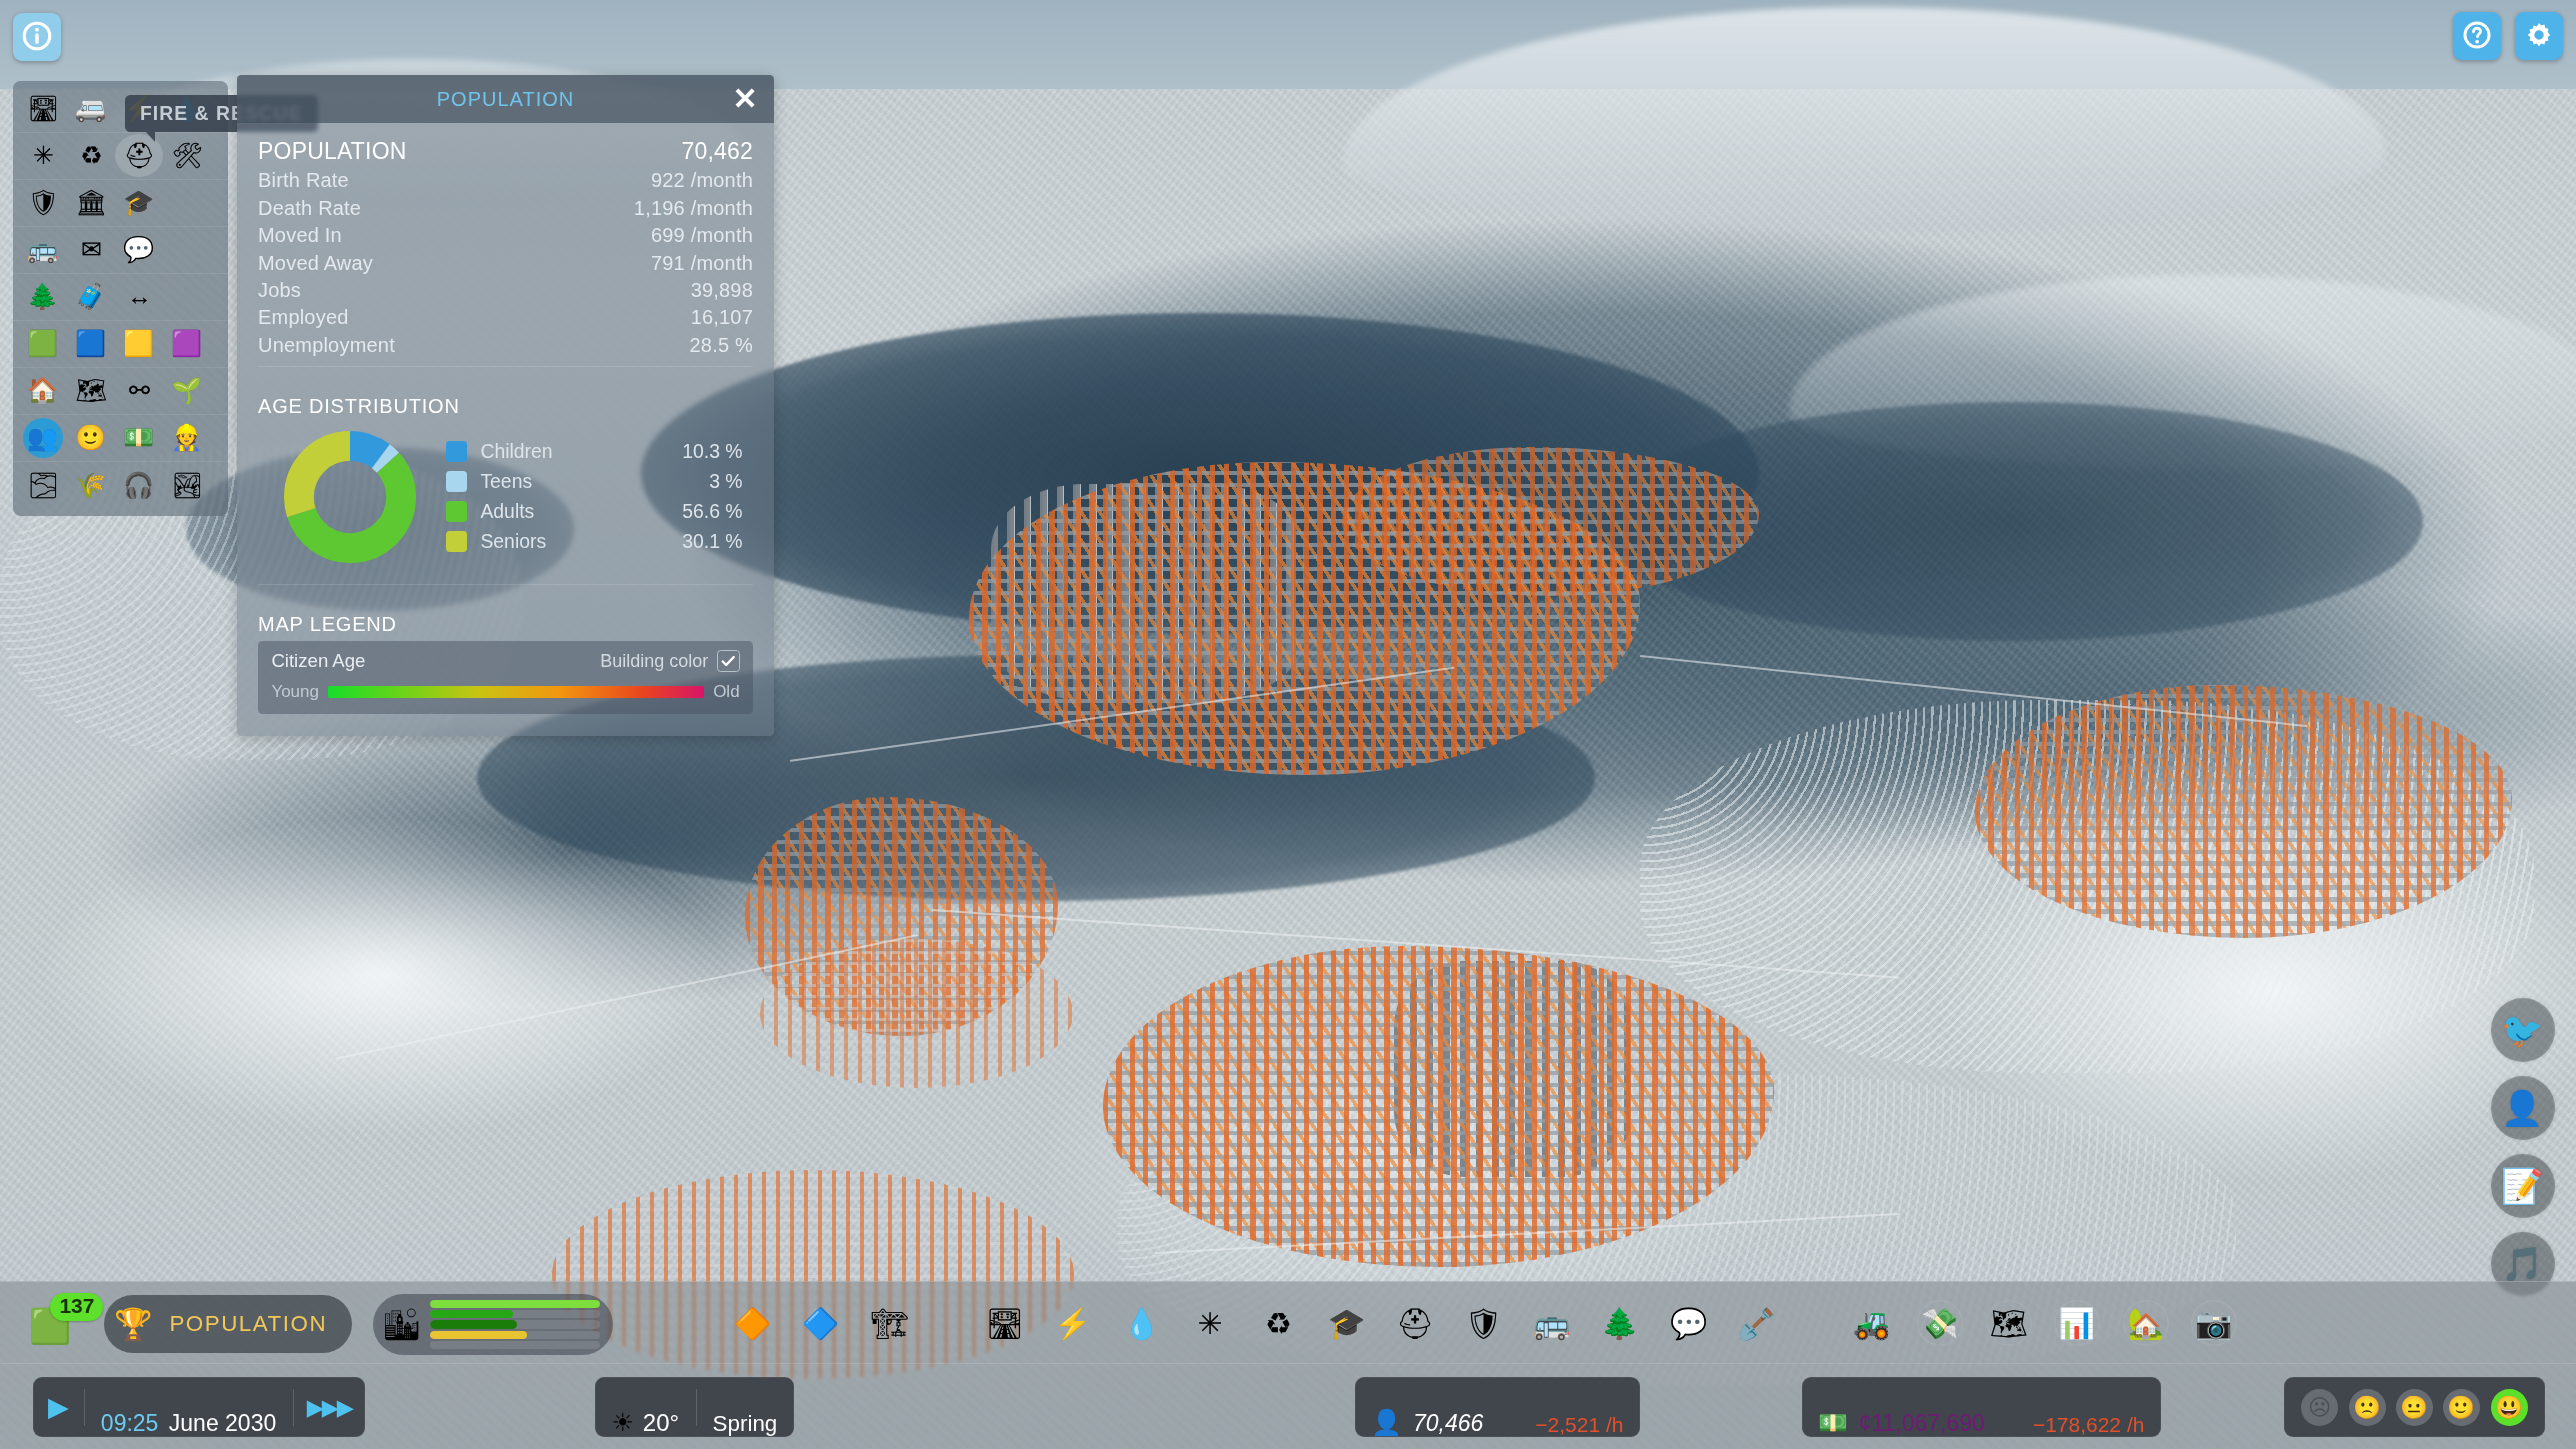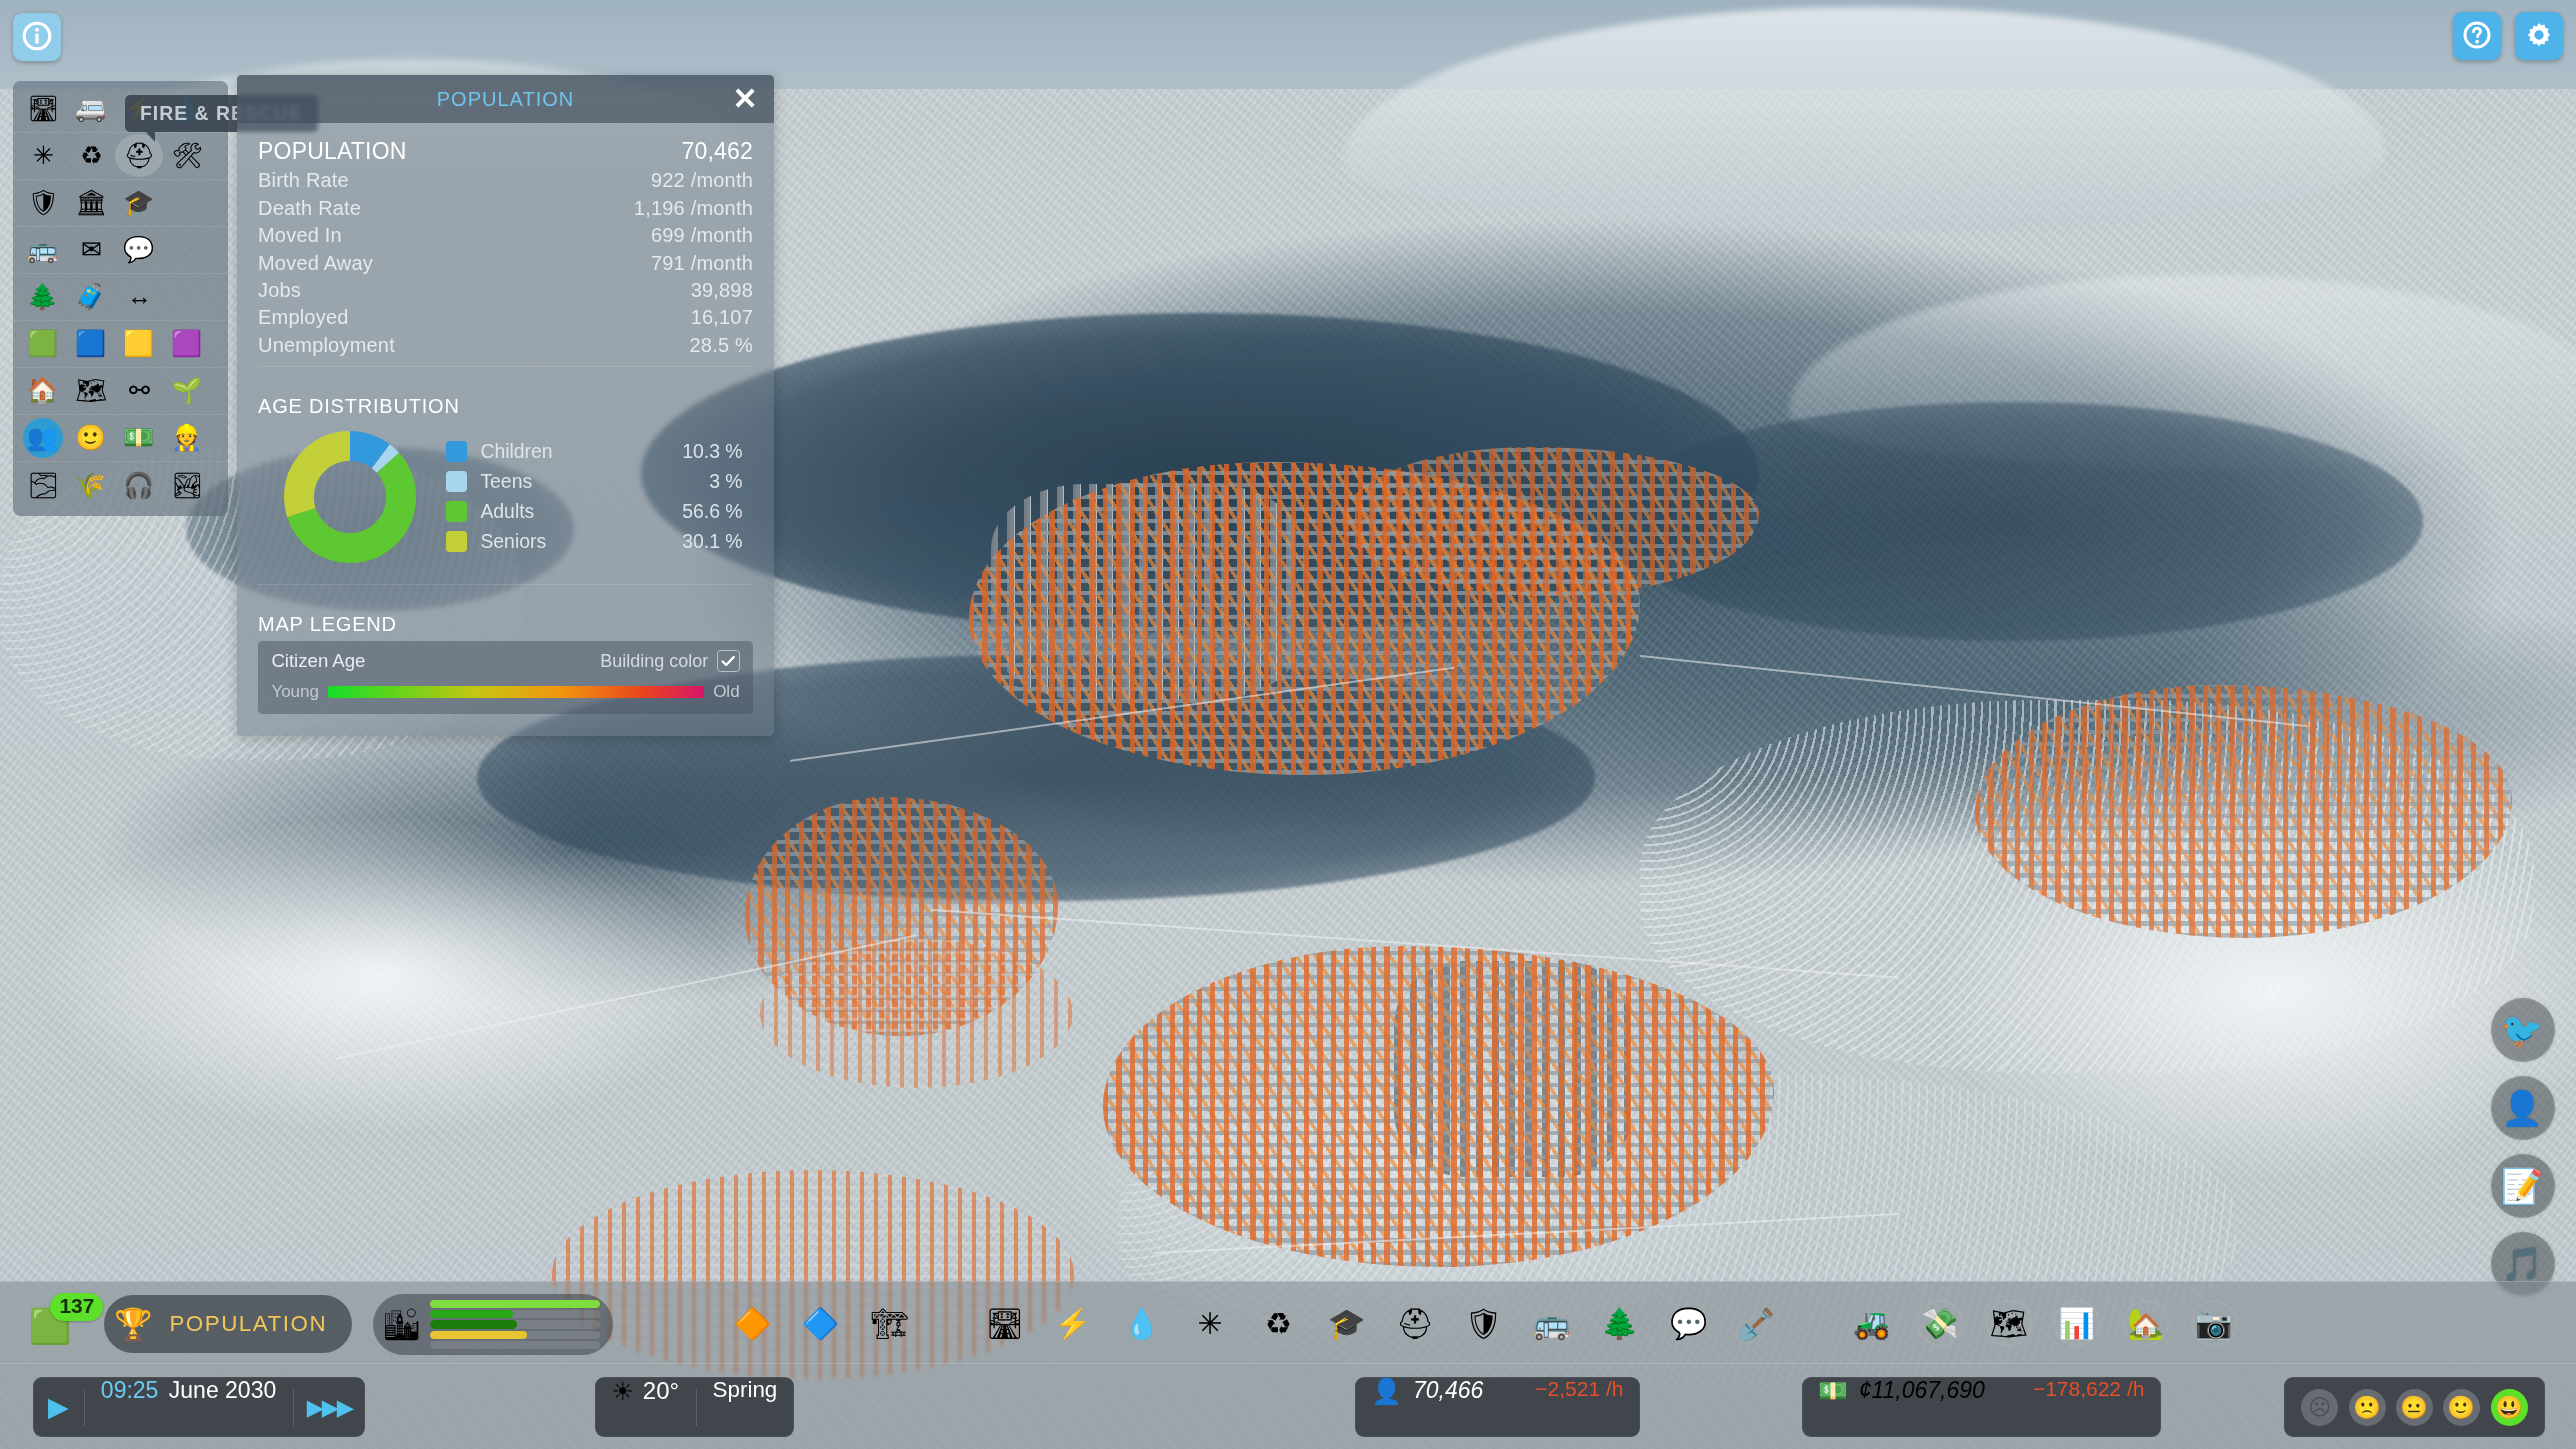--- a/index.html
+++ b/index.html
@@ -267,21 +267,21 @@
   .mt.ring { border-radius:50%; box-shadow:inset 0 0 0 1.5px rgba(255,255,255,.13); }
 
   
   .pill {
     position:absolute; top:13.4px; height:60px;
     background:rgba(40,44,50,.78); border-radius:9px;
     display:flex; align-items:center;
     box-shadow:inset 0 0 0 0.7px rgba(255,255,255,.08);
   }
   .pill .seg {
-    height:100%; display:flex; align-items:flex-start; padding:0 16.4px;
+    height:100%; display:flex; align-items:flex-end; padding:0 16.4px;
   }
   .pill .divider { width:0.7px; height:62%; background:rgba(255,255,255,.16); }
   #time-pill { left:33px; }
   #time-pill .play { color:#4fc1ef; font-size:27px; padding:0 15px; cursor:pointer; }
   #time-pill .clock { color:#6ecbf0; font-size:23px; margin-right:10.4px; }
   #time-pill .date  { color:#ffffff; font-size:23px; }
   #time-pill .ff { color:#4fc1ef; font-size:22.4px; letter-spacing:-2.2px; padding:0 13.4px; cursor:pointer; }
 
   #weather-pill { left:595px; }
   #weather-pill .sun { font-size:25px; margin-right:9px; }
@@ -291,21 +291,21 @@
   #city-pill { left:911px; width:313px; justify-content:center; }
   #city-pill .cityname { color:#ffffff; font-size:22.4px; }
 
   #pop-pill { left:1355px; }
   #pop-pill .picon { color:#a9dcf2; font-size:25px; margin-right:10.4px; }
   #pop-pill .pval { color:#ffffff; font-size:23px;font-style:italic; }
   #pop-pill .pdelta { color:#e4502a; font-size:21px; margin-left:52px; }
 
   #money-pill { left:1802px; }
   #money-pill .micon { font-size:24px; margin-right:10.4px; }
-  #money-pill .mval { color:#000000; font-size:23px;font-style:italic; }
+  #money-pill .mval { color:#701a75; font-size:23px; }
   #money-pill .mdelta { color:#e4502a; font-size:21px; margin-left:48px; }
 
   #happy-pill { left:2284px; padding:0 12px; }
   .face {
     width:37px; height:37px; border-radius:50%;
     background:rgba(135,140,146,.55); margin:0 5.2px;
     display:flex; align-items:center; justify-content:center;
     font-size:22.4px; color:#4a4f55; cursor:pointer;
   }
   .face.active { background:#5ce02a; color:#17320a; }

